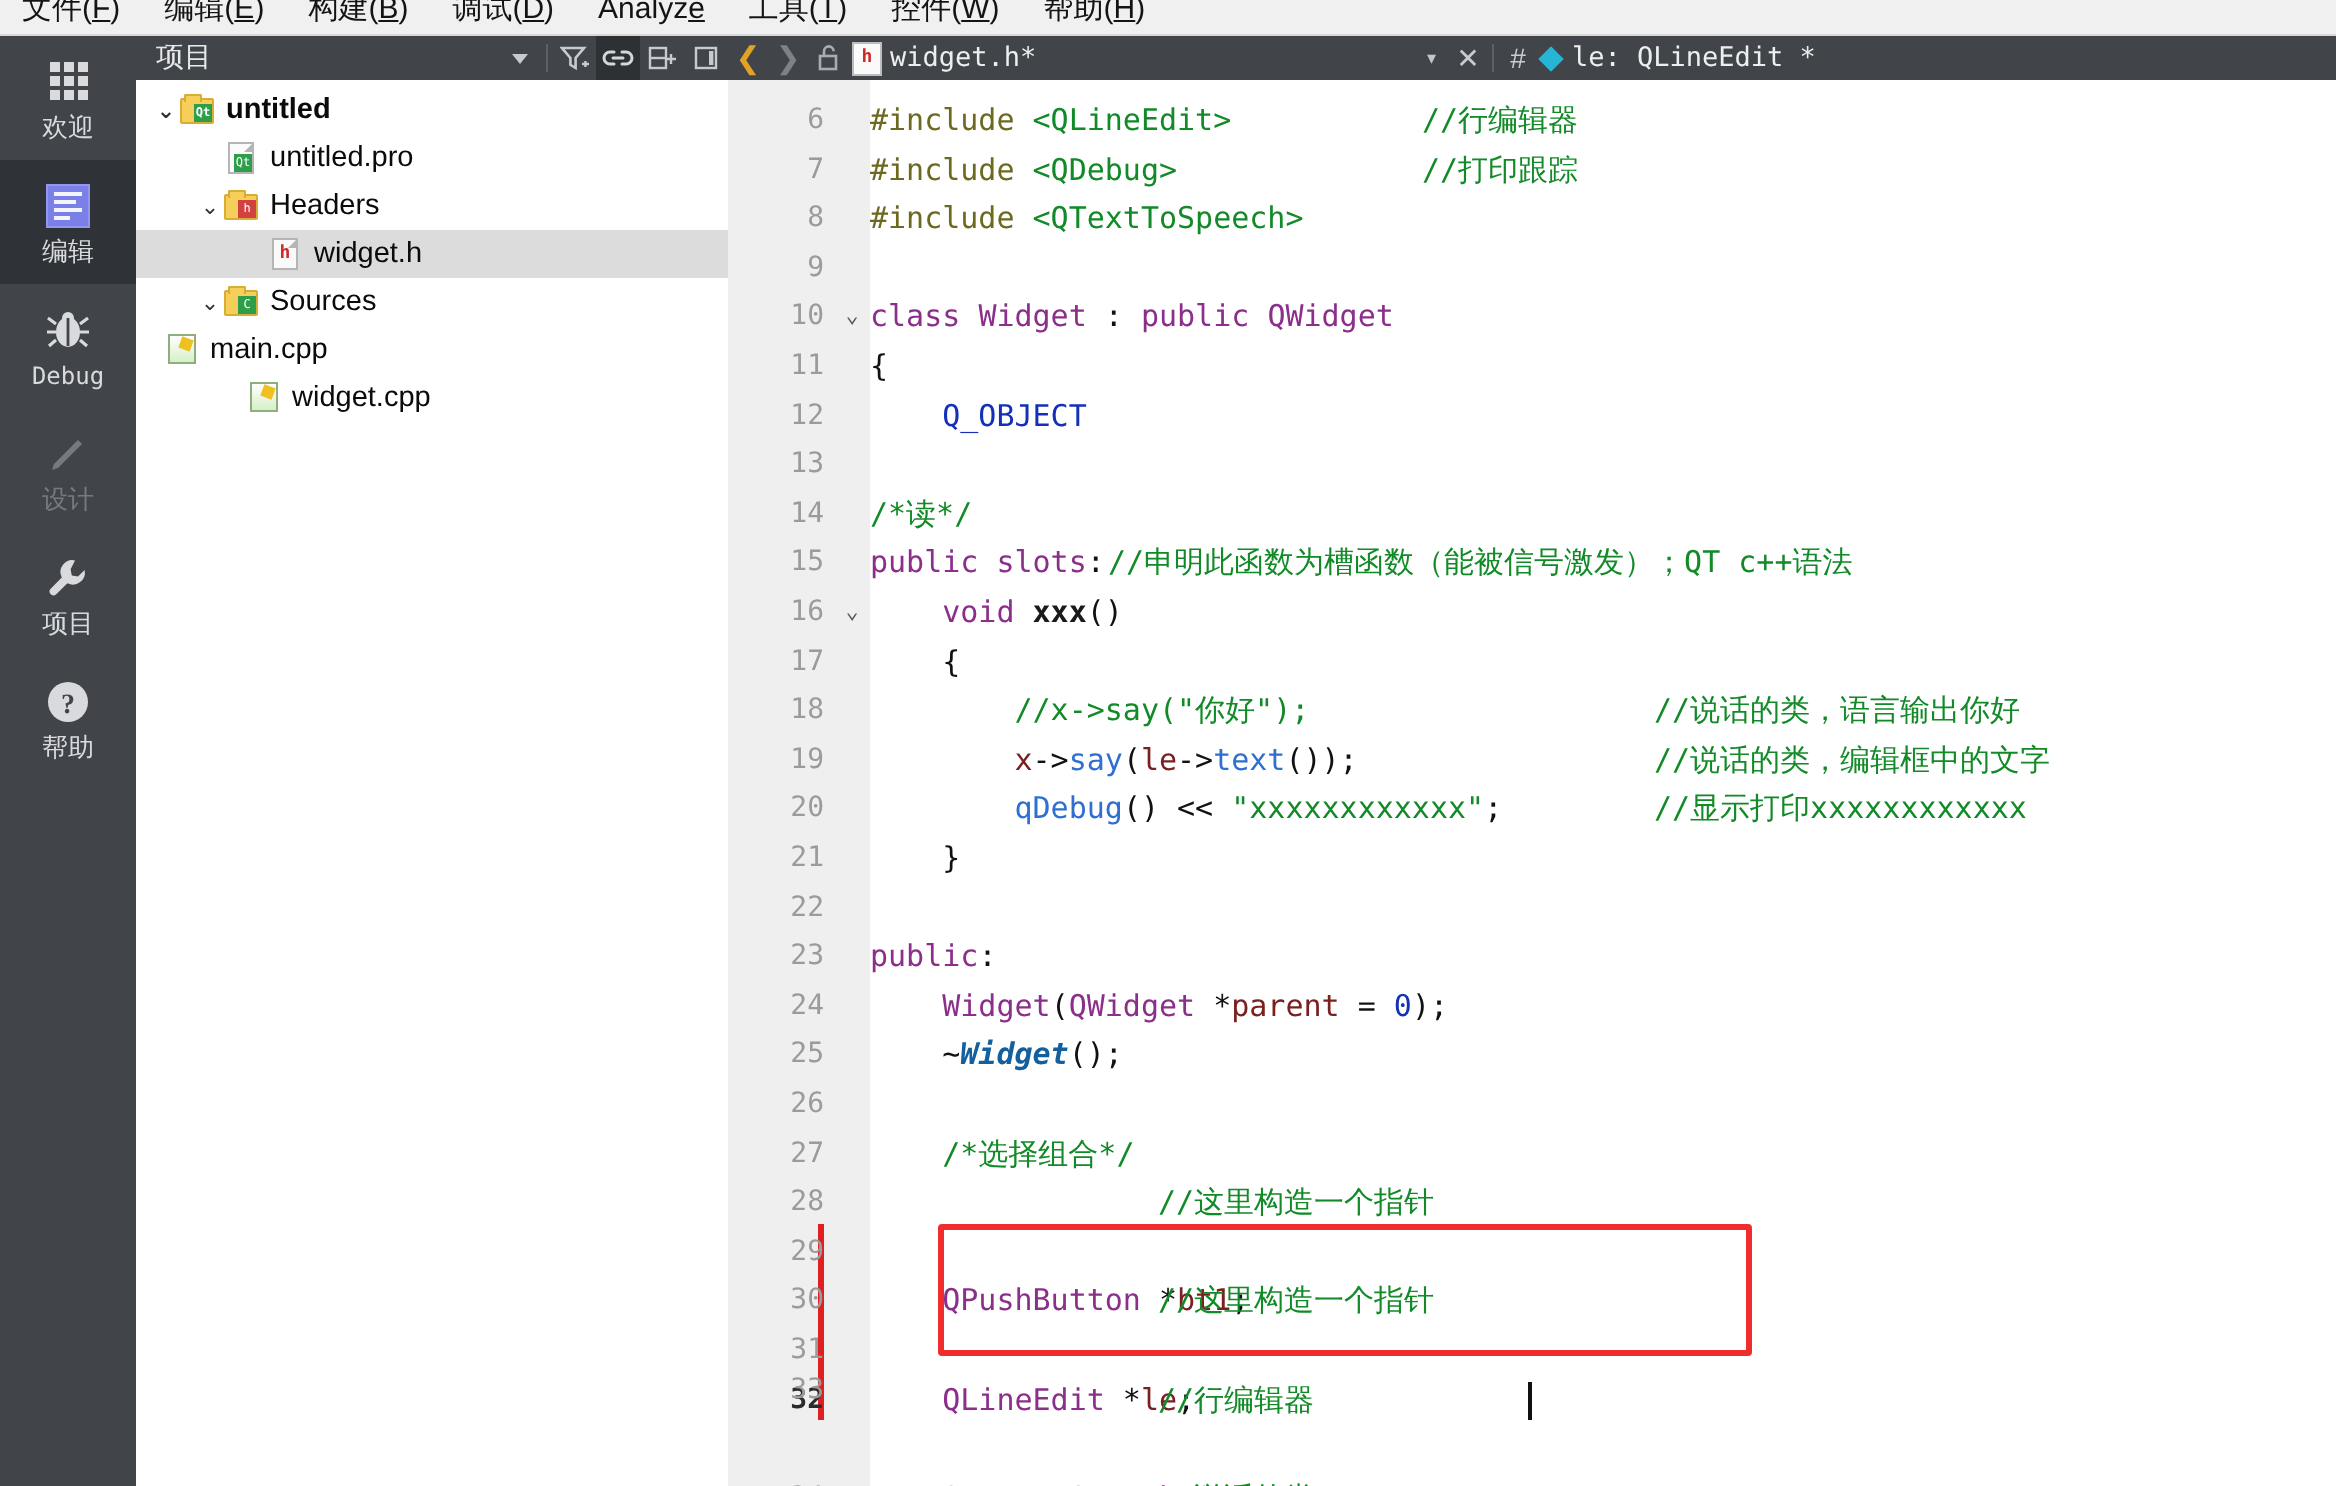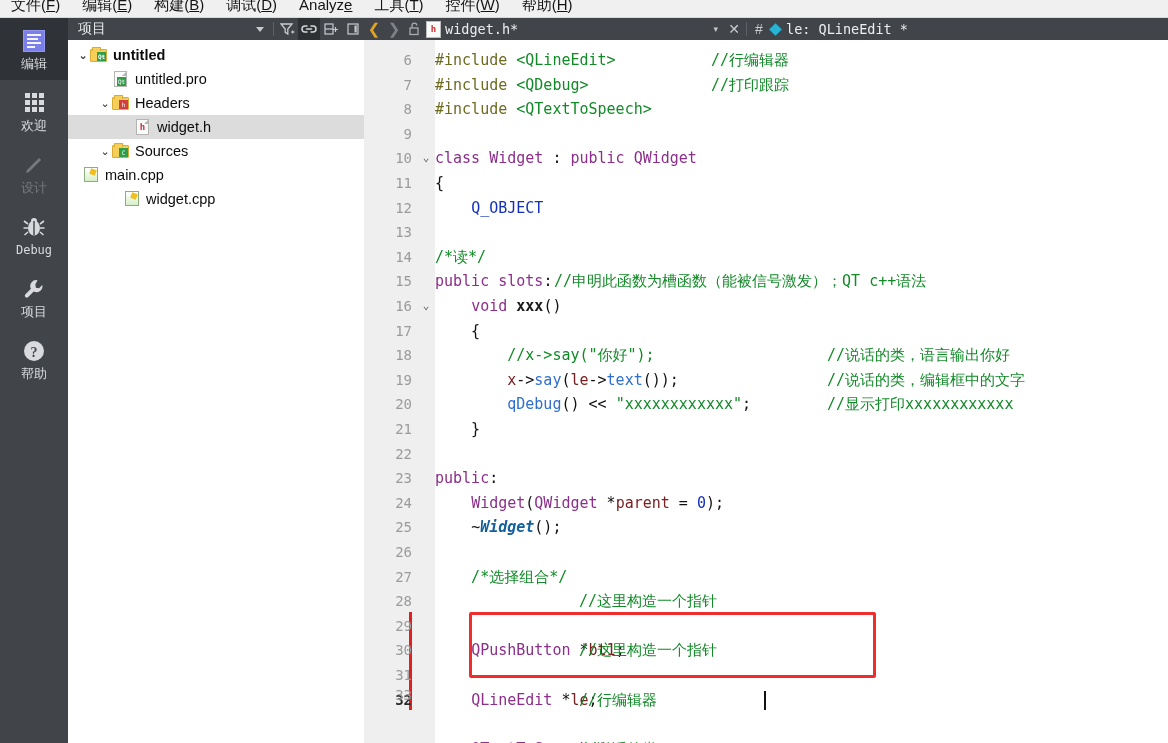--- a/index.html
+++ b/index.html
@@ -178,68 +178,68 @@
         <div class="m-item">调试(<u>D</u>)</div>
         <div class="m-item">Analyz<u>e</u></div>
         <div class="m-item">工具(<u>T</u>)</div>
         <div class="m-item">控件(<u>W</u>)</div>
         <div class="m-item">帮助(<u>H</u>)</div>
       </div>
   </div>
 
   <div id="modebar">
 
+    <div class="mode">
+      <div class="glyph">
+        <div class="ico-grid">
+            <i></i>
+            <i></i>
+            <i></i>
+            <i></i>
+            <i></i>
+            <i></i>
+            <i></i>
+            <i></i>
+            <i></i>
+          </div>
+      </div>
+      <div class="lbl">欢迎</div>
+    </div>
+
     <div class="mode selected">
       <div class="glyph">
         <div class="ico-edit">
             <i></i>
             <i></i>
             <i></i>
             <i></i>
           </div>
       </div>
       <div class="lbl">编辑</div>
-    </div>
-
-    <div class="mode">
-      <div class="glyph">
-        <div class="ico-grid">
-            <i></i>
-            <i></i>
-            <i></i>
-            <i></i>
-            <i></i>
-            <i></i>
-            <i></i>
-            <i></i>
-            <i></i>
-          </div>
-      </div>
-      <div class="lbl">欢迎</div>
-    </div>
-
-    <div class="mode disabled">
-      <div class="glyph">
-        <svg width="24" height="24" viewBox="0 0 24 24">
-            <path d="M4 20 L7 19 L19 7 L17 5 L5 17 Z" fill="#76797d"></path>
-          </svg>
-      </div>
-      <div class="lbl">设计</div>
     </div>
 
     <div class="mode">
       <div class="glyph">
         <svg width="24" height="24" viewBox="0 0 24 24">
           <ellipse cx="12" cy="13" rx="6" ry="7.5" fill="#d8dade"></ellipse>
           <circle cx="12" cy="6" r="3" fill="#d8dade"></circle>
           <rect x="11.3" y="6" width="1.4" height="14" fill="#414549"></rect>
           <path d="M6 9 L2 6 M6 13 L1.5 13 M6 17 L2.5 20 M18 9 L22 6 M18 13 L22.5 13 M18 17 L21.5 20" stroke="#d8dade" stroke-width="1.6" fill="none"></path>
         </svg>
       </div>
       <div class="lbl ascii">Debug</div>
+    </div>
+
+    <div class="mode disabled">
+      <div class="glyph">
+        <svg width="24" height="24" viewBox="0 0 24 24">
+            <path d="M4 20 L7 19 L19 7 L17 5 L5 17 Z" fill="#76797d"></path>
+          </svg>
+      </div>
+      <div class="lbl">设计</div>
     </div>
 
     <div class="mode">
       <div class="glyph">
         <svg width="24" height="24" viewBox="0 0 24 24">
           <path d="M15.5 3.2 a6 6 0 0 0 -6.6 8.6 L3.2 17.5 a2 2 0 0 0 2.8 2.8 l5.7 -5.7 a6 6 0 0 0 8.6 -6.6 l-3.3 3.3 -3.1 -0.6 -0.6 -3.1 z" fill="#d8dade"></path>
         </svg>
       </div>
       <div class="lbl">项目</div>
     </div>

